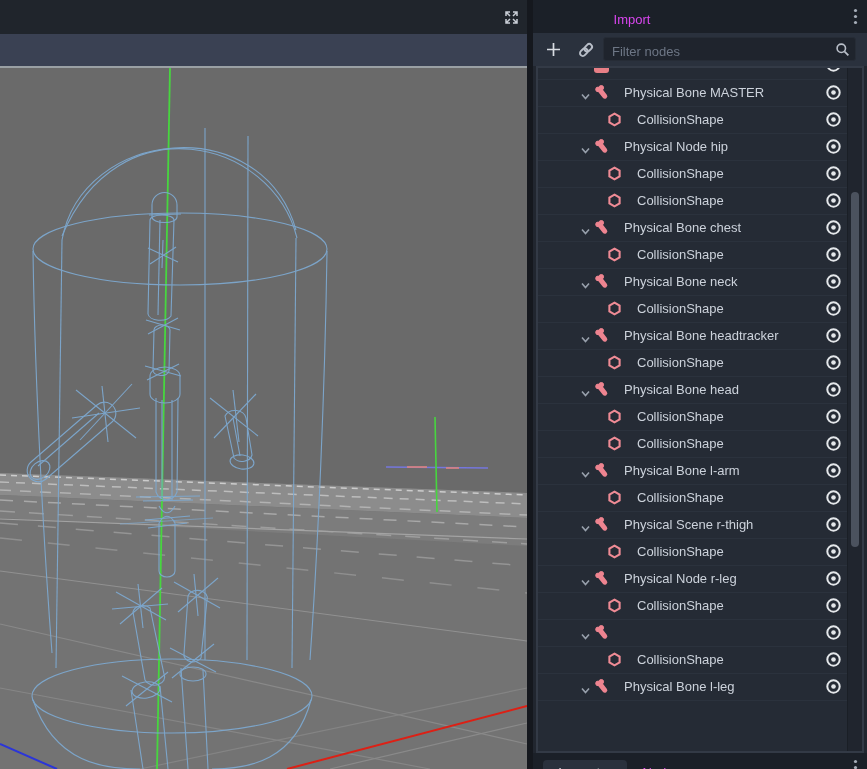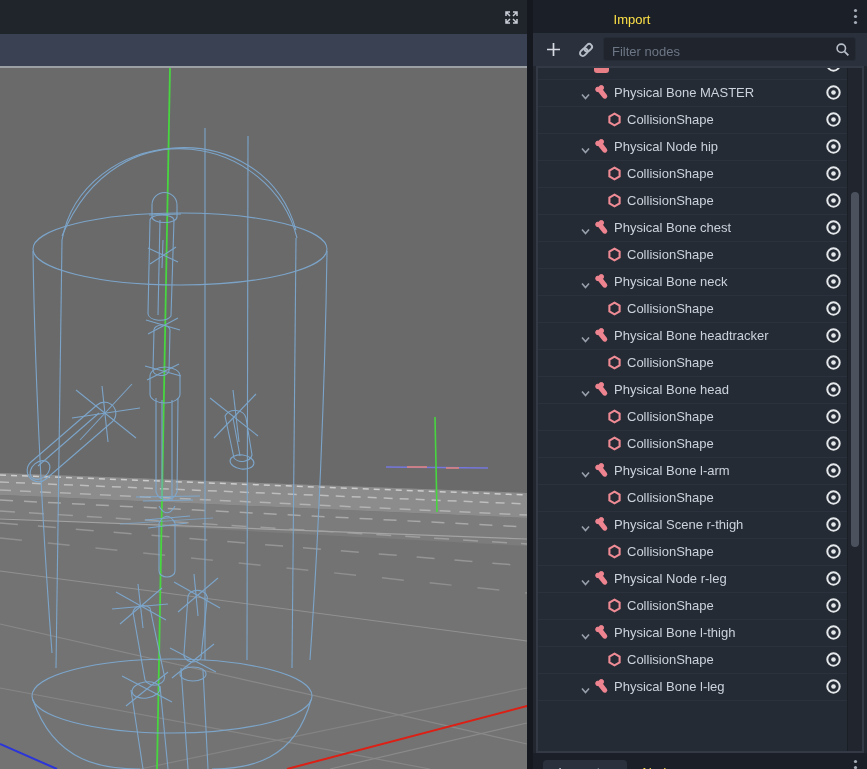--- a/index.html
+++ b/index.html
@@ -14,21 +14,21 @@
   #vp-view svg{display:block;}
   
   #dock-gap{position:absolute;left:527px;top:0;width:6px;height:769px;background:#15181e;}
   
   #right-dock{position:absolute;left:533px;top:0;width:334px;height:769px;background:#21262f;}
   .tabbar{position:absolute;left:0;width:334px;background:#1b2028;}
   #top-tabbar{top:0;height:33px;}
   .tab{position:absolute;height:26px;top:7px;border-radius:4px 4px 0 0;
        font-size:13px;line-height:26px;text-align:center;}
   .tab.active{background:#2a313d;color:#dde1e7;}
-  .tab.inactive{color:#fde047;background:transparent;}
+  .tab.inactive{color:#d946ef;background:transparent;}
   #tab-scene{left:5px;width:44px;margin-top:33px;}
   #tab-import{left:70px;width:58px;}
   .dots{position:absolute;right:9px;top:8px;}
   
   #scene-toolbar{position:absolute;left:0;top:33px;width:334px;height:33px;background:#2a313d;}
   .tool-btn{position:absolute;top:8px;width:18px;height:18px;cursor:pointer;}
   #btn-add{left:12px;}
   #btn-link{left:44px;}
   #filter-box{position:absolute;left:70px;top:4px;width:253px;height:24px;background:#1f242d;
               border:1px solid #262c36;border-radius:3px;box-sizing:border-box;}
@@ -40,21 +40,21 @@
   
   #tree-box{position:absolute;left:3px;top:66px;width:328px;height:687px;background:#252b35;
             border:2px solid #333a46;box-sizing:border-box;overflow:hidden;}
   #tree-rows{position:absolute;left:0;top:0;right:14px;}
   .tree-row{position:relative;height:26px;border-bottom:1px solid #2b323d;cursor:pointer;}
   .tree-row .chev{position:absolute;left:42px;top:8px;width:11px;height:11px;}
   .tree-row .row-icon{position:absolute;top:5px;width:15px;height:15px;}
   .row-bone .row-icon{left:56px;}
   .row-shape .row-icon{left:69px;}
   .row-bone .chev{visibility:visible;}
-  .row-label{position:absolute;top:0;height:26px;line-height:26px;font-size:13px;color:#ccd2db;white-space:nowrap;}
+  .row-label{position:absolute;top:0;height:26px;line-height:26px;font-size:13px;color:#ccd2db;white-space:nowrap;margin-left:10px;}
   .row-bone .row-label{left:76px;}
   .row-shape .row-label{left:89px;}
   .eye{position:absolute;right:6px;top:4px;width:17px;height:17px;cursor:pointer;}
   
   #partial-row{position:relative;height:11px;border-bottom:1px solid #2b323d;overflow:hidden;}
   #partial-row .p-icon{position:absolute;left:56px;top:-9px;width:15px;height:14px;background:#e87f86;border-radius:3px;}
   #partial-row .eye{top:-12px;}
   
   #tree-scrollbar{position:absolute;right:0;top:0;width:14px;height:683px;background:#20252e;border-left:1px solid #1a1f26;}
   #tree-scroll-thumb{position:absolute;left:3px;width:8px;top:124px;height:355px;background:#4b525e;border-radius:4px;}
@@ -644,21 +644,20 @@
     <span class="row-icon bone-glyph">
       <svg width="15" height="15" viewBox="0 0 15 15">
                 <g stroke="#ee8490" fill="#ee8490">
                   <circle cx="4" cy="4.4" r="2.3"></circle>
                   <circle cx="7.3" cy="2.8" r="2.3"></circle>
                   <line x1="5.6" y1="4.6" x2="10.8" y2="11.2" stroke-width="5" stroke-linecap="round"></line>
                 </g>
               </svg>
     </span>
 
-    <span class="row-label">Physical Bone l-thigh</span>
     <span class="eye">
       <svg width="17" height="17" viewBox="0 0 17 17">
                 <circle cx="8.5" cy="8.5" r="6.2" stroke="#e4e7ea" stroke-width="2" fill="none"></circle>
                 <circle cx="8.5" cy="8.5" r="2.3" fill="#e4e7ea"></circle>
               </svg>
     </span>
   </div>
           <div class="tree-row row-shape">
 
     <span class="row-icon shape-glyph">

